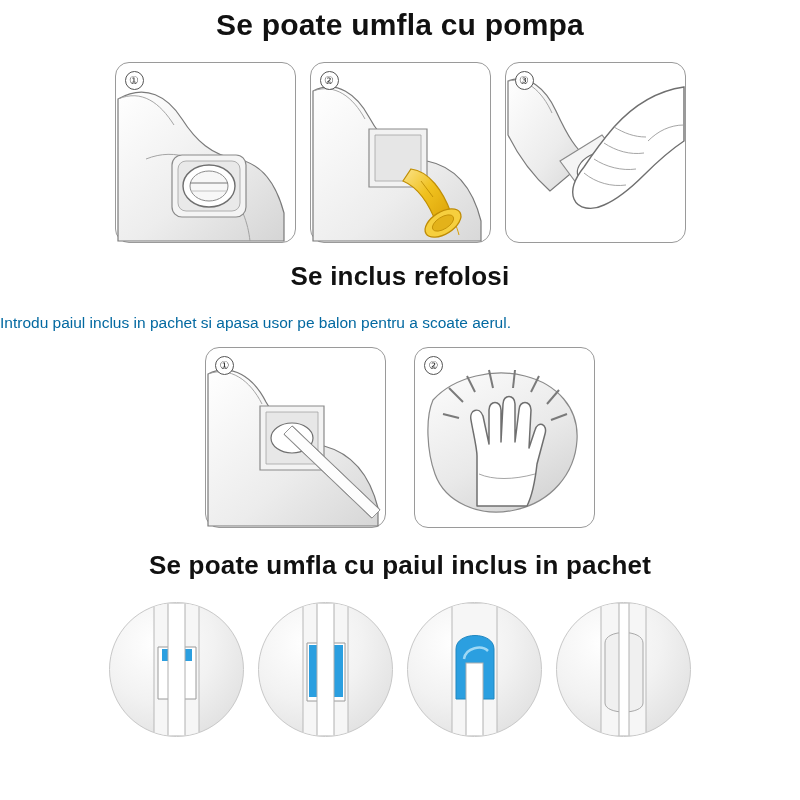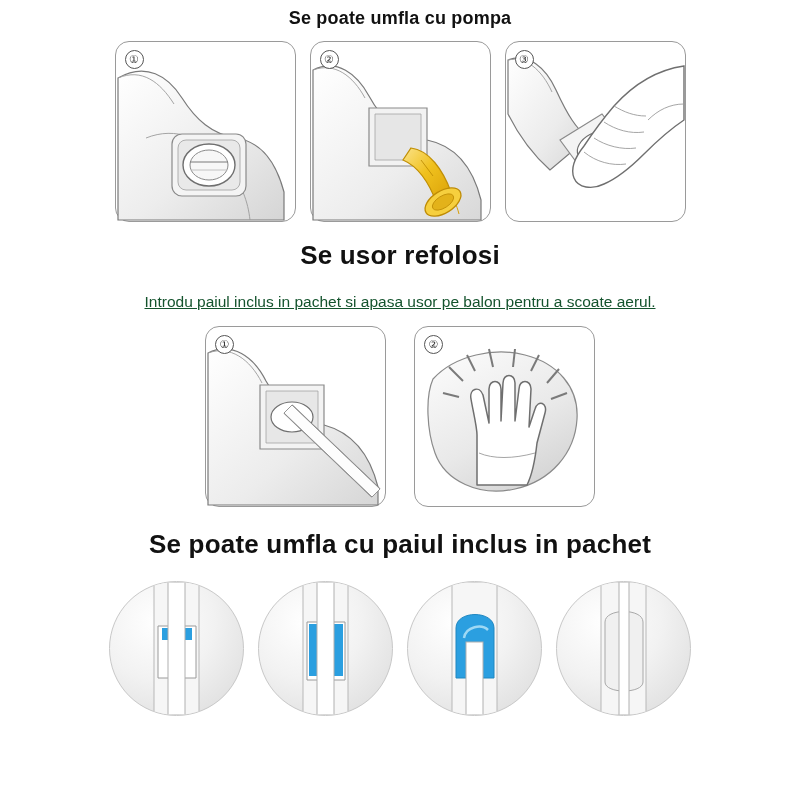--- a/index.html
+++ b/index.html
@@ -21,36 +21,35 @@
     position: relative;
   }
 
   .heading {
     text-align: center;
     font-weight: bold;
     color: #111111;
     letter-spacing: 0.2px;
   }
   .heading-1 {
-    font-size: 18px;
+    font-size: 30px;
     margin-top: 8px;
   }
   .heading-2 {
     font-size: 26px;
     margin-top: 18px;
   }
   .heading-3 {
     font-size: 26px;
   }
   .subtext {
-    text-align: center;
+    text-align: left;
     font-size: 15.5px;
-    color: #14532d;
+    color: #0369a1;
     margin-top: 18px;
-    text-decoration: underline;
   }
 
   .row {
     display: flex;
     justify-content: center;
     align-items: flex-start;
   }
   .row-1 { margin-top: 12px; gap: 14px; }
   .row-2 { margin-top: 14px; gap: 28px; }
   .row-3 { margin-top: 14px; gap: 14px; }
@@ -178,21 +177,21 @@
         <path d="M108 64 C 118 70, 128 74, 140 74" fill="none" stroke="#9b9b9b" stroke-width="0.9"></path>
         <path d="M98 80 C 110 88, 124 92, 138 90" fill="none" stroke="#9b9b9b" stroke-width="0.9"></path>
         <path d="M88 96 C 100 104, 116 108, 130 106" fill="none" stroke="#9b9b9b" stroke-width="0.9"></path>
         <path d="M78 110 C 90 120, 106 124, 120 122" fill="none" stroke="#9b9b9b" stroke-width="0.9"></path>
         <path d="M178 62 C 164 62, 152 68, 142 78" fill="none" stroke="#9b9b9b" stroke-width="0.9"></path>
       </svg>
     </div>
 
   </div>
 
-  <h2 class="heading heading-2">Se usor refolosi</h2>
+  <h2 class="heading heading-2">Se inclus refolosi</h2>
   <p class="subtext">Introdu paiul inclus in pachet si apasa usor pe balon pentru a scoate aerul.</p>
 
   <div class="row row-2">
 
     <div class="panel panel-md">
       <div class="badge">①</div>
       <svg width="179" height="179" viewBox="0 0 179 179">
         <defs>
           <linearGradient id="g4" x1="0" y1="0" x2="1" y2="1">
             <stop offset="0%" stop-color="#ffffff"></stop>

